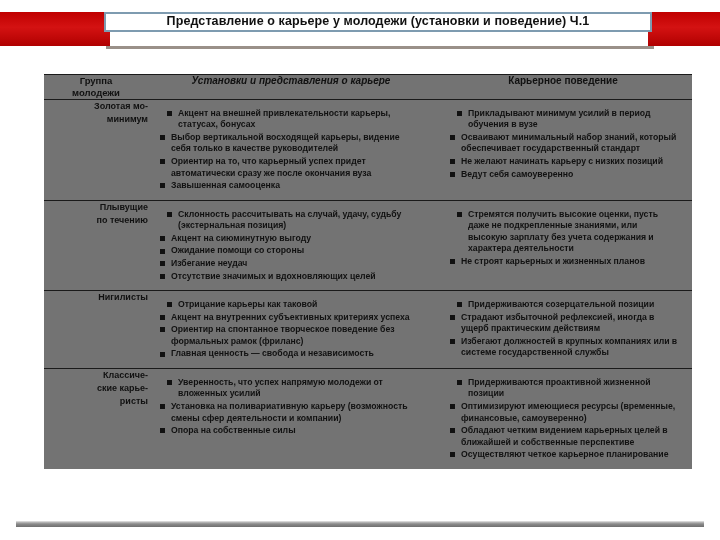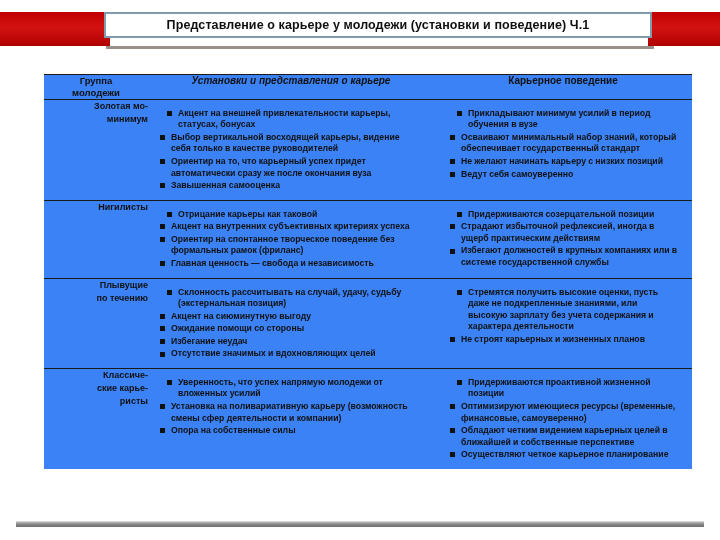--- a/index.html
+++ b/index.html
@@ -32,26 +32,26 @@
     background: linear-gradient(to bottom, #c00000 0%, #d41212 45%, #b00000 100%);
   }
   .banner-red-left  { left: 0;  width: 110px; }
   .banner-red-right { left: 648px; width: 72px; }
 
   .banner-box {
     position: absolute;
     left: 104px;
     top: 0;
     width: 548px;
-    height: 26px;
+    height: 20px;
     background: #ffffff;
     border: 2px solid #7e9bb0;
     box-sizing: border-box;
     display: flex;
-    align-items: center;
+    align-items: flex-start;
     justify-content: center;
   }
   .banner-title {
     font-size: 12.5px;
     font-weight: 600;
     color: #101010;
     letter-spacing: .1px;
     white-space: nowrap;
   }
   .banner-shadow {
@@ -68,21 +68,21 @@
     position: absolute;
     left: 44px;
     top: 74px;
     width: 648px;
     background: #fdfdfb;
   }
   table.matrix {
     border-collapse: collapse;
     width: 648px;
     table-layout: fixed;
-    background: #3b82f6;
+    background: #737373;
   }
   table.matrix th,
   table.matrix td {
     vertical-align: top;
     padding: 0;
   }
 
   thead tr th {
     border-top: 1.5px solid #1a1a1a;
     border-bottom: 1.5px solid #1a1a1a;
@@ -213,41 +213,20 @@
             <li>Прикладывают минимум усилий в период обучения в вузе</li>
             <li>Осваивают минимальный набор знаний, который обеспечивает государственный стандарт</li>
             <li>Не желают начинать карьеру с низких позиций</li>
             <li>Ведут себя самоуверенно</li>
           </ul>
         </td>
       </tr>
 
       <tr>
         <td class="group-cell">
-          <div>Нигилисты</div>
-        </td>
-        <td class="cell-attitudes">
-          <ul class="bullets">
-            <li>Отрицание карьеры как таковой</li>
-            <li>Акцент на внутренних субъективных критериях успеха</li>
-            <li>Ориентир на спонтанное творческое поведение без формальных рамок (фриланс)</li>
-            <li>Главная ценность — свобода и независимость</li>
-          </ul>
-        </td>
-        <td class="cell-behaviour">
-          <ul class="bullets">
-            <li>Придерживаются созерцательной позиции</li>
-            <li>Страдают избыточной рефлексией, иногда в ущерб практическим действиям</li>
-            <li>Избегают должностей в крупных компаниях или в системе государственной службы</li>
-          </ul>
-        </td>
-      </tr>
-
-      <tr>
-        <td class="group-cell">
           <div>Плывущие</div>
           <div>по течению</div>
         </td>
         <td class="cell-attitudes">
           <ul class="bullets">
             <li>Склонность рассчитывать на случай, удачу, судьбу (экстернальная позиция)</li>
             <li>Акцент на сиюминутную выгоду</li>
             <li>Ожидание помощи со стороны</li>
             <li>Избегание неудач</li>
             <li>Отсутствие значимых и вдохновляющих целей</li>
@@ -256,20 +235,41 @@
         <td class="cell-behaviour">
           <ul class="bullets">
             <li>Стремятся получить высокие оценки, пусть даже не подкрепленные знаниями, или высокую зарплату без учета содержания и характера деятельности</li>
             <li>Не строят карьерных и жизненных планов</li>
           </ul>
         </td>
       </tr>
 
       <tr>
         <td class="group-cell">
+          <div>Нигилисты</div>
+        </td>
+        <td class="cell-attitudes">
+          <ul class="bullets">
+            <li>Отрицание карьеры как таковой</li>
+            <li>Акцент на внутренних субъективных критериях успеха</li>
+            <li>Ориентир на спонтанное творческое поведение без формальных рамок (фриланс)</li>
+            <li>Главная ценность — свобода и независимость</li>
+          </ul>
+        </td>
+        <td class="cell-behaviour">
+          <ul class="bullets">
+            <li>Придерживаются созерцательной позиции</li>
+            <li>Страдают избыточной рефлексией, иногда в ущерб практическим действиям</li>
+            <li>Избегают должностей в крупных компаниях или в системе государственной службы</li>
+          </ul>
+        </td>
+      </tr>
+
+      <tr>
+        <td class="group-cell">
           <div>Классиче-</div>
           <div>ские карье-</div>
           <div>ристы</div>
         </td>
         <td class="cell-attitudes">
           <ul class="bullets">
             <li>Уверенность, что успех напрямую молодежи от вложенных усилий</li>
             <li>Установка на поливариативную карьеру (возможность смены сфер деятельности и компании)</li>
             <li>Опора на собственные силы</li>
           </ul>

